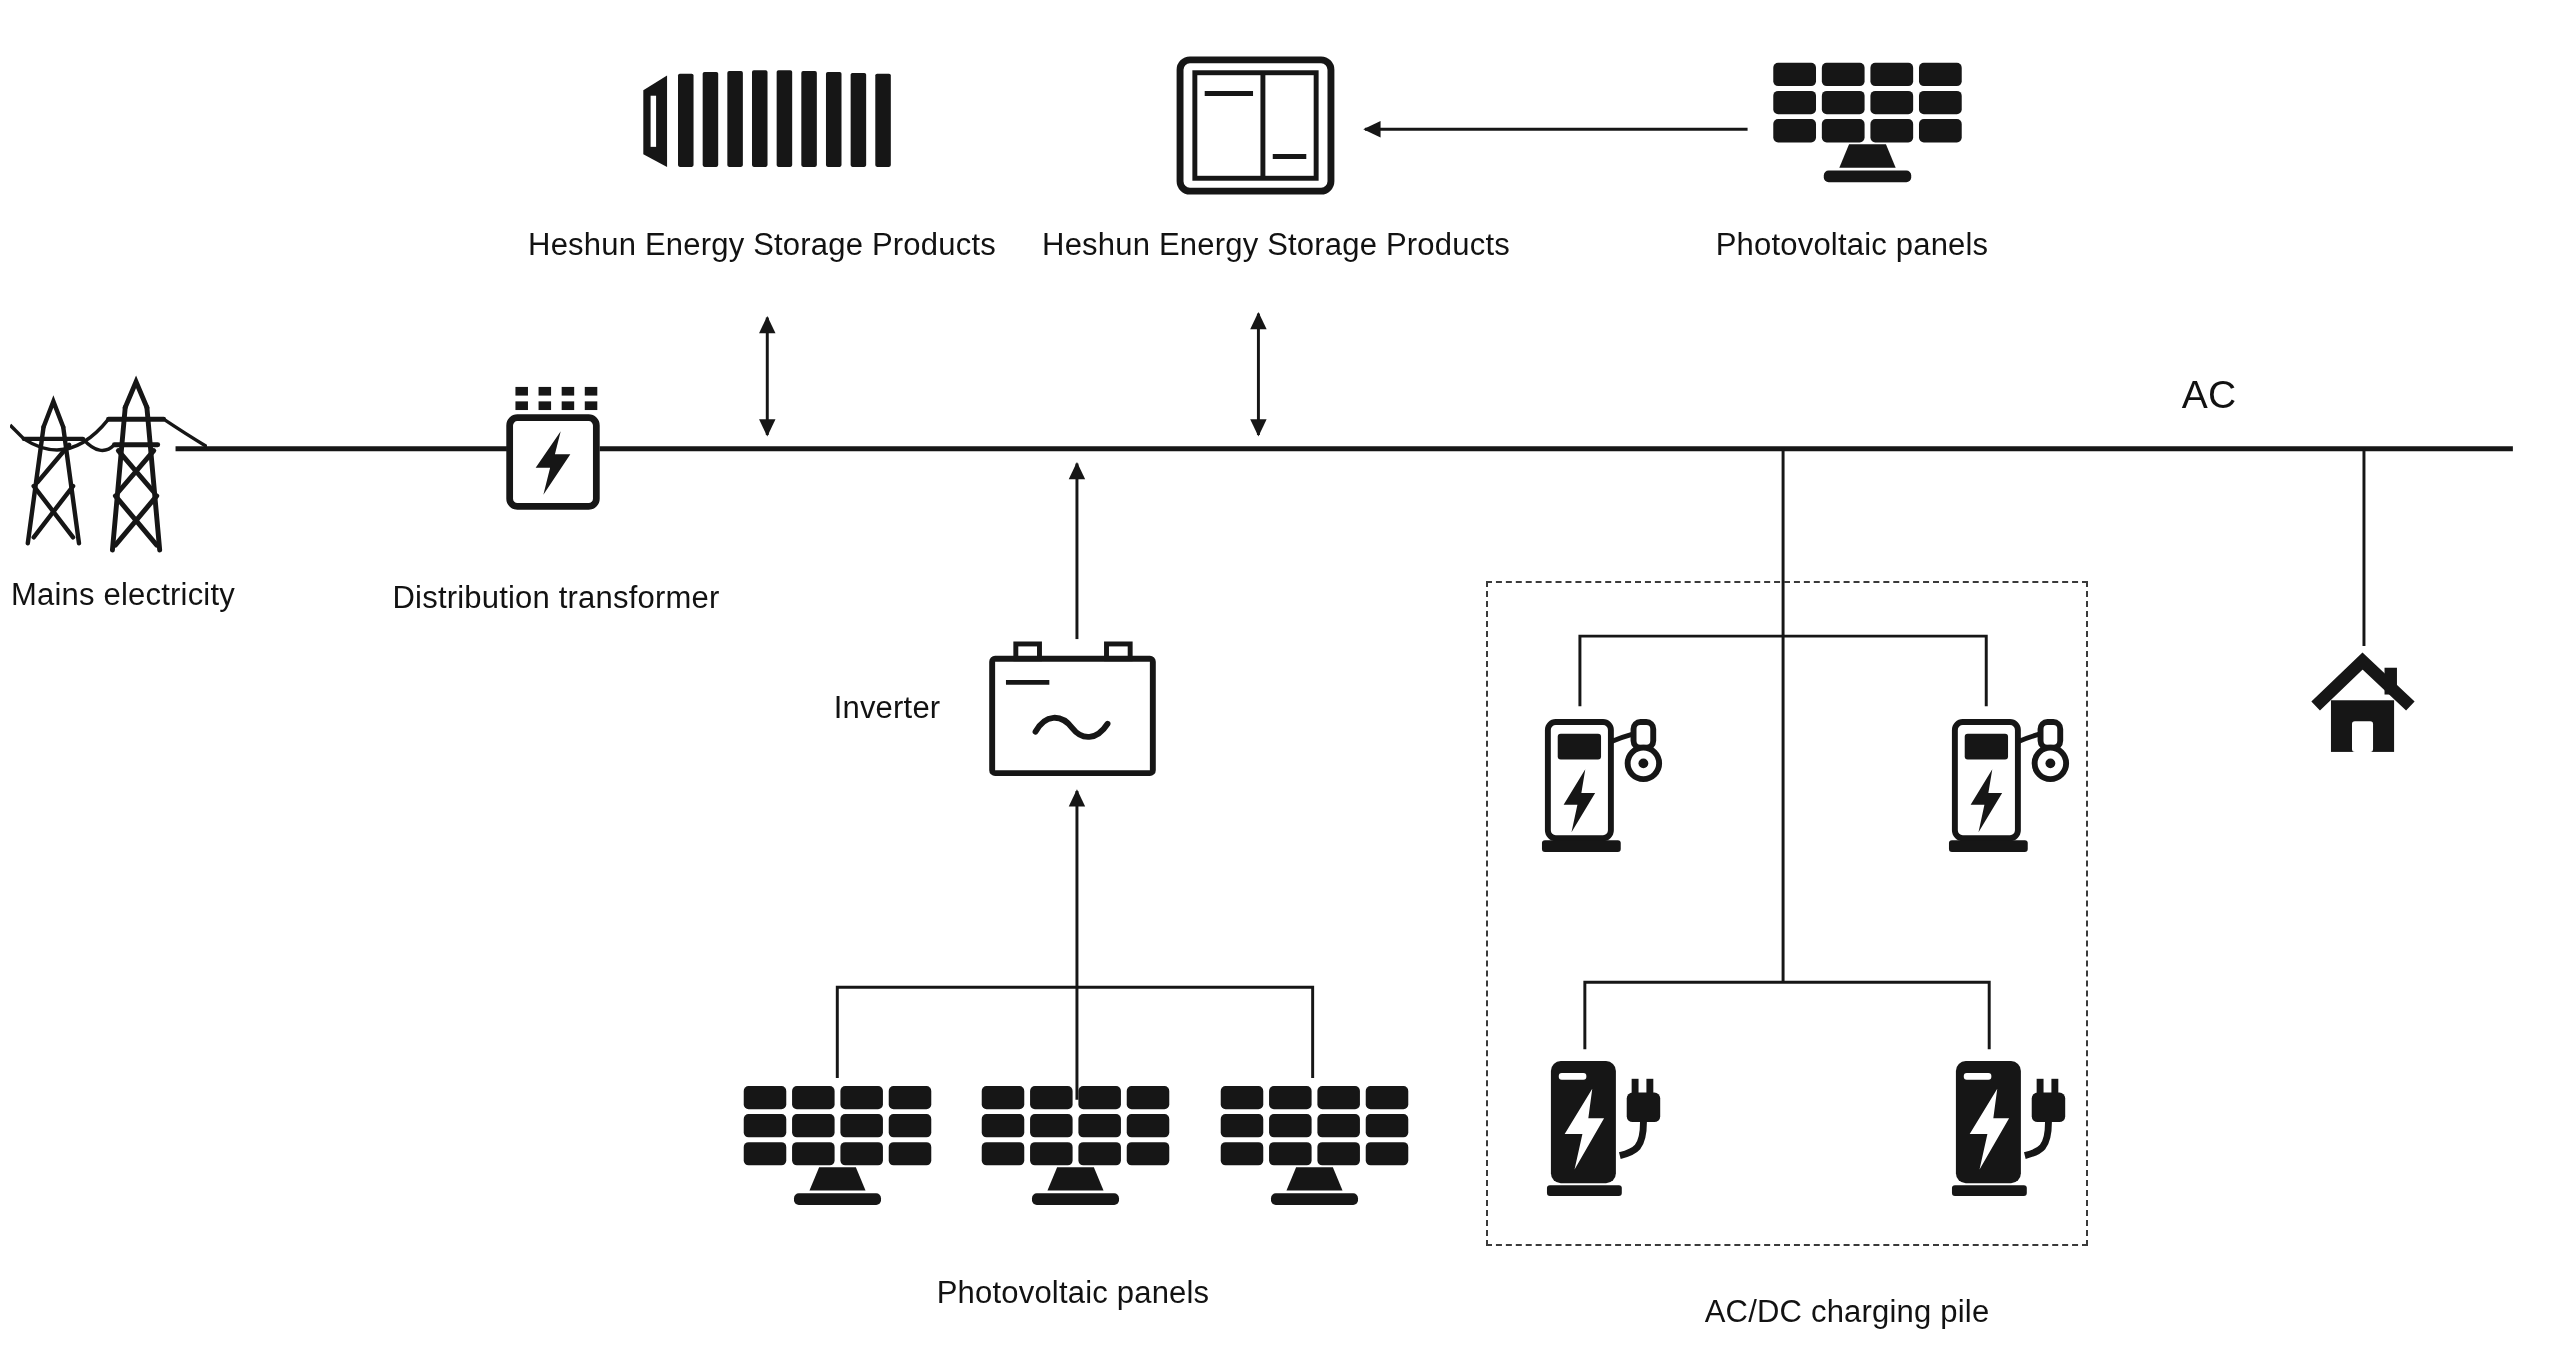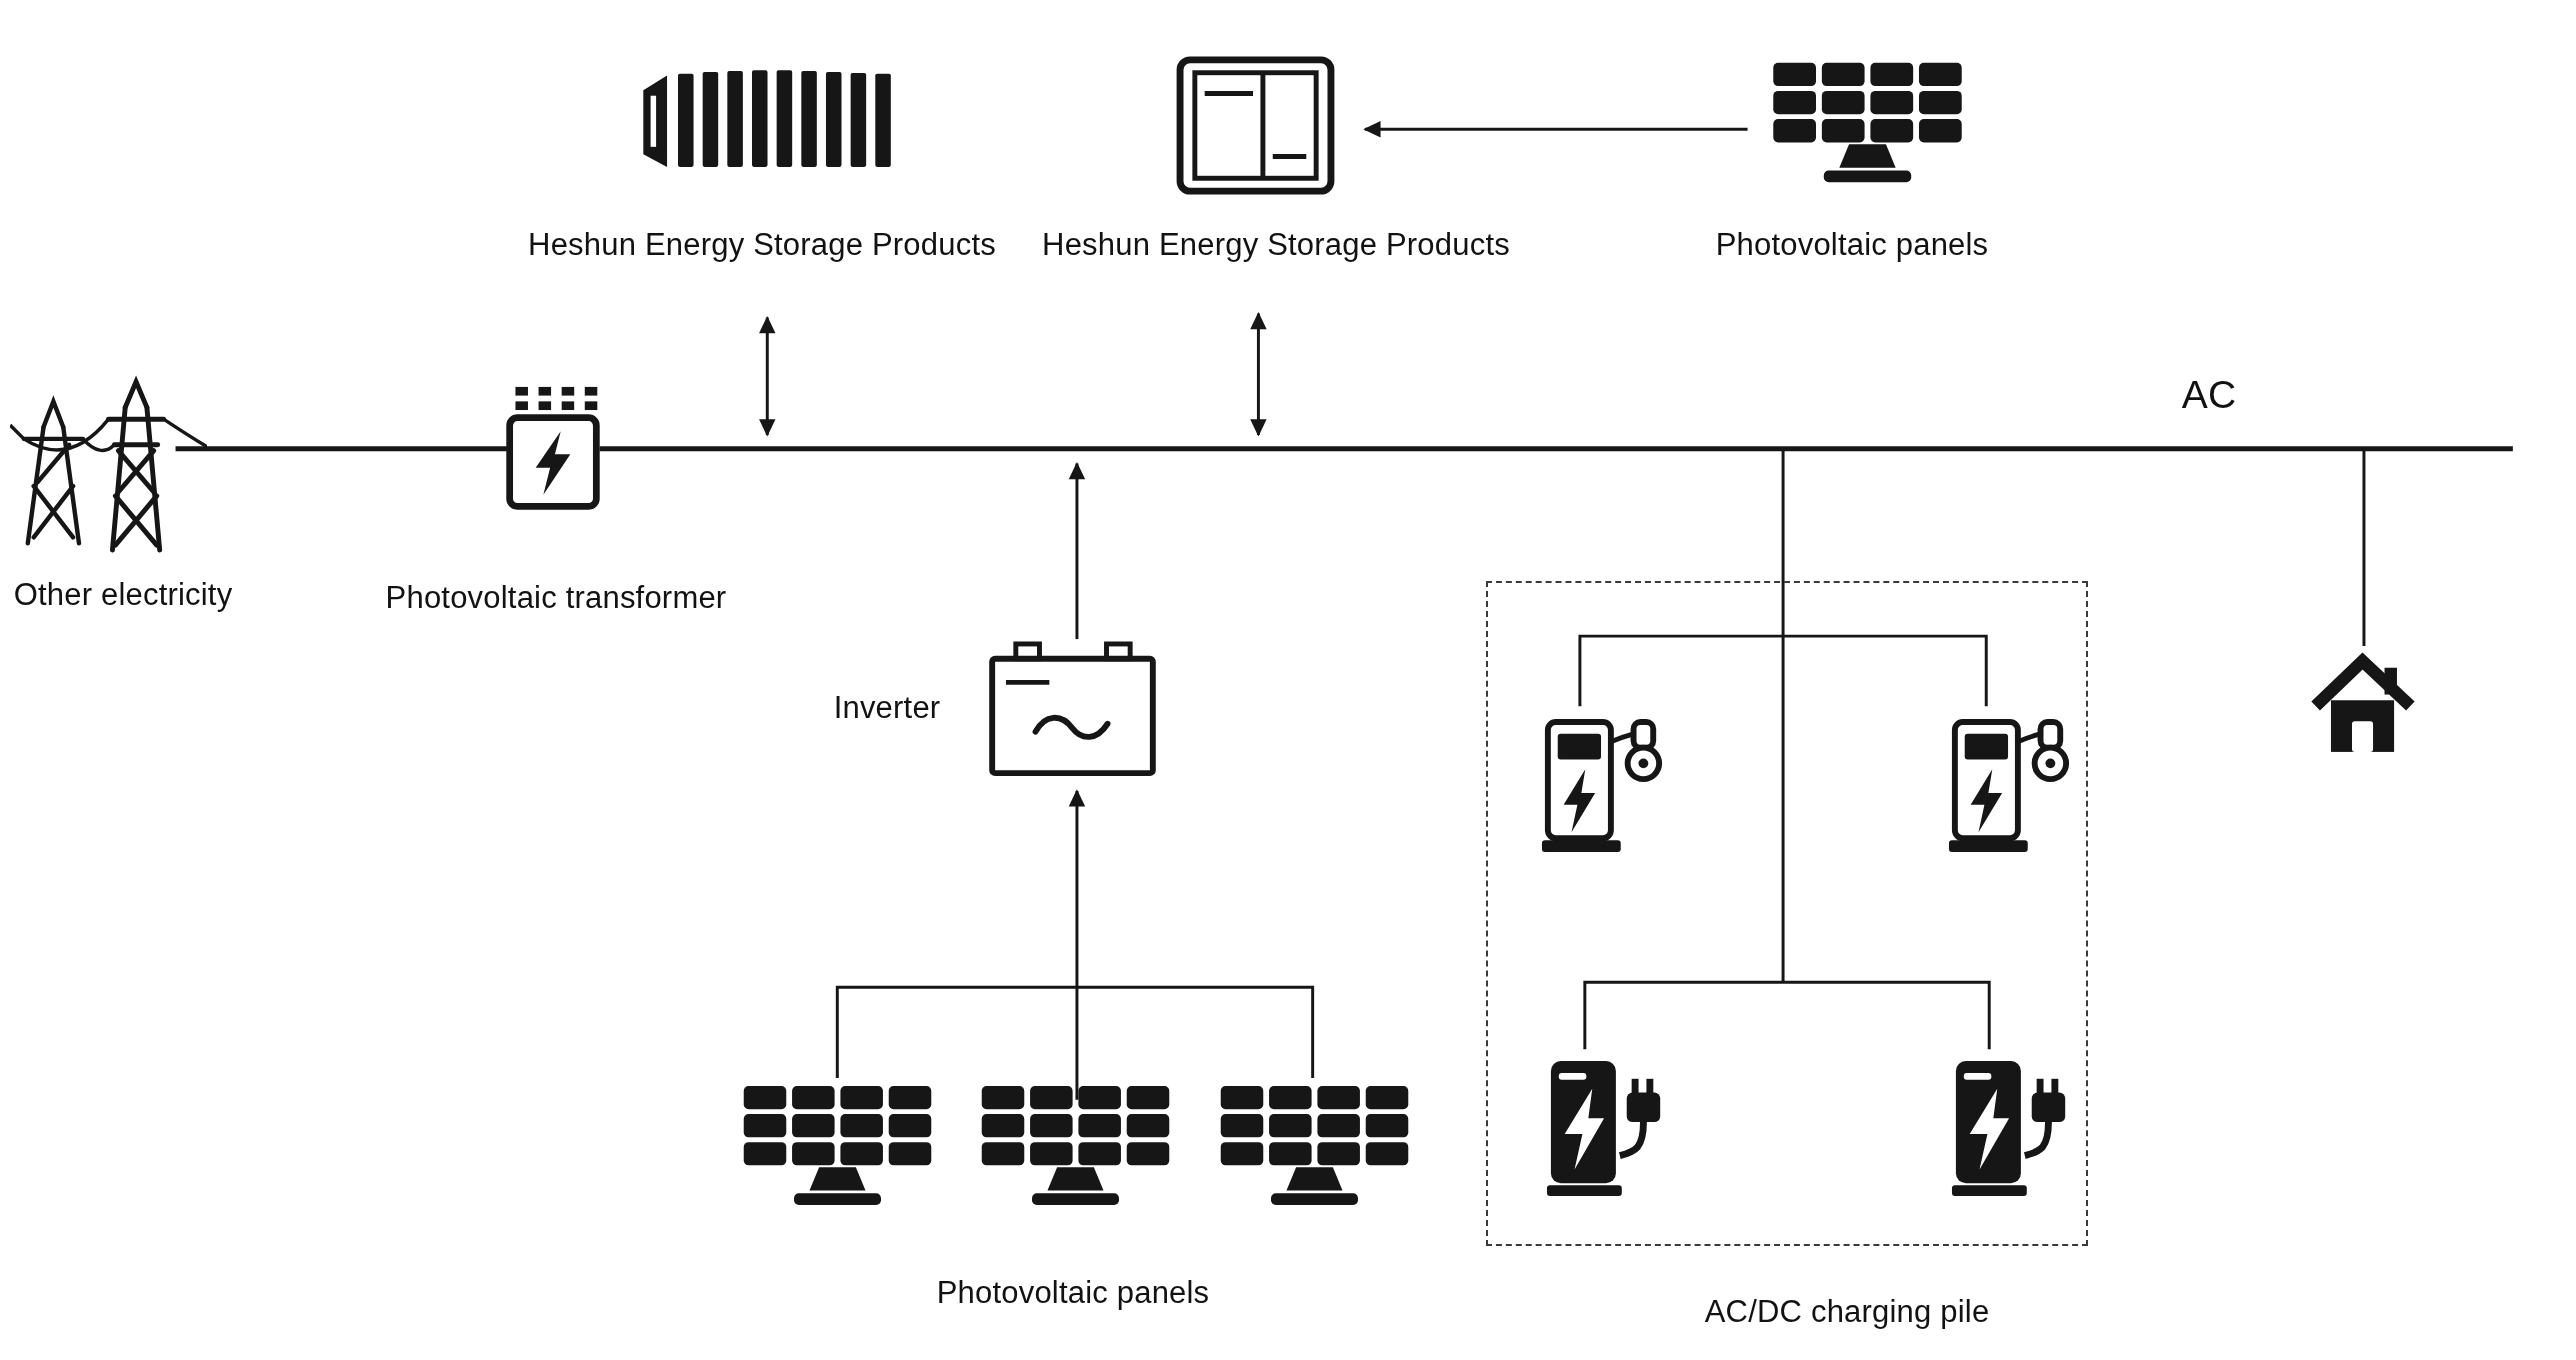--- a/index.html
+++ b/index.html
@@ -249,21 +249,21 @@
       <rect x="80" y="20" width="13" height="28" fill="#161616"></rect>
       <rect x="24" y="54" width="66" height="54" fill="#161616"></rect>
       <path d="M8 60 L57 13 L107 60" fill="none" stroke="#161616" stroke-width="13" stroke-linejoin="miter"></path>
       <rect x="46" y="76" width="22" height="32" rx="3" fill="#ffffff"></rect>
     </svg>
   </div>
 
   <div class="label" style="left:762px;top:227px;">Heshun Energy Storage Products</div>
   <div class="label" style="left:1276px;top:227px;">Heshun Energy Storage Products</div>
   <div class="label" style="left:1852px;top:227px;">Photovoltaic panels</div>
-  <div class="label" style="left:123px;top:577px;">Other electricity</div>
-  <div class="label" style="left:556px;top:580px;">Photovoltaic transformer</div>
+  <div class="label" style="left:123px;top:577px;">Mains electricity</div>
+  <div class="label" style="left:556px;top:580px;">Distribution transformer</div>
   <div class="label label-ac" style="left:2195px;top:373px;">AC</div>
   <div class="label" style="left:887px;top:690px;">Inverter</div>
   <div class="label" style="left:1073px;top:1275px;">Photovoltaic panels</div>
   <div class="label" style="left:1847px;top:1275px;margin-top:19px;">AC/DC charging pile</div>
 
 </div>
 
 
 </body></html>

